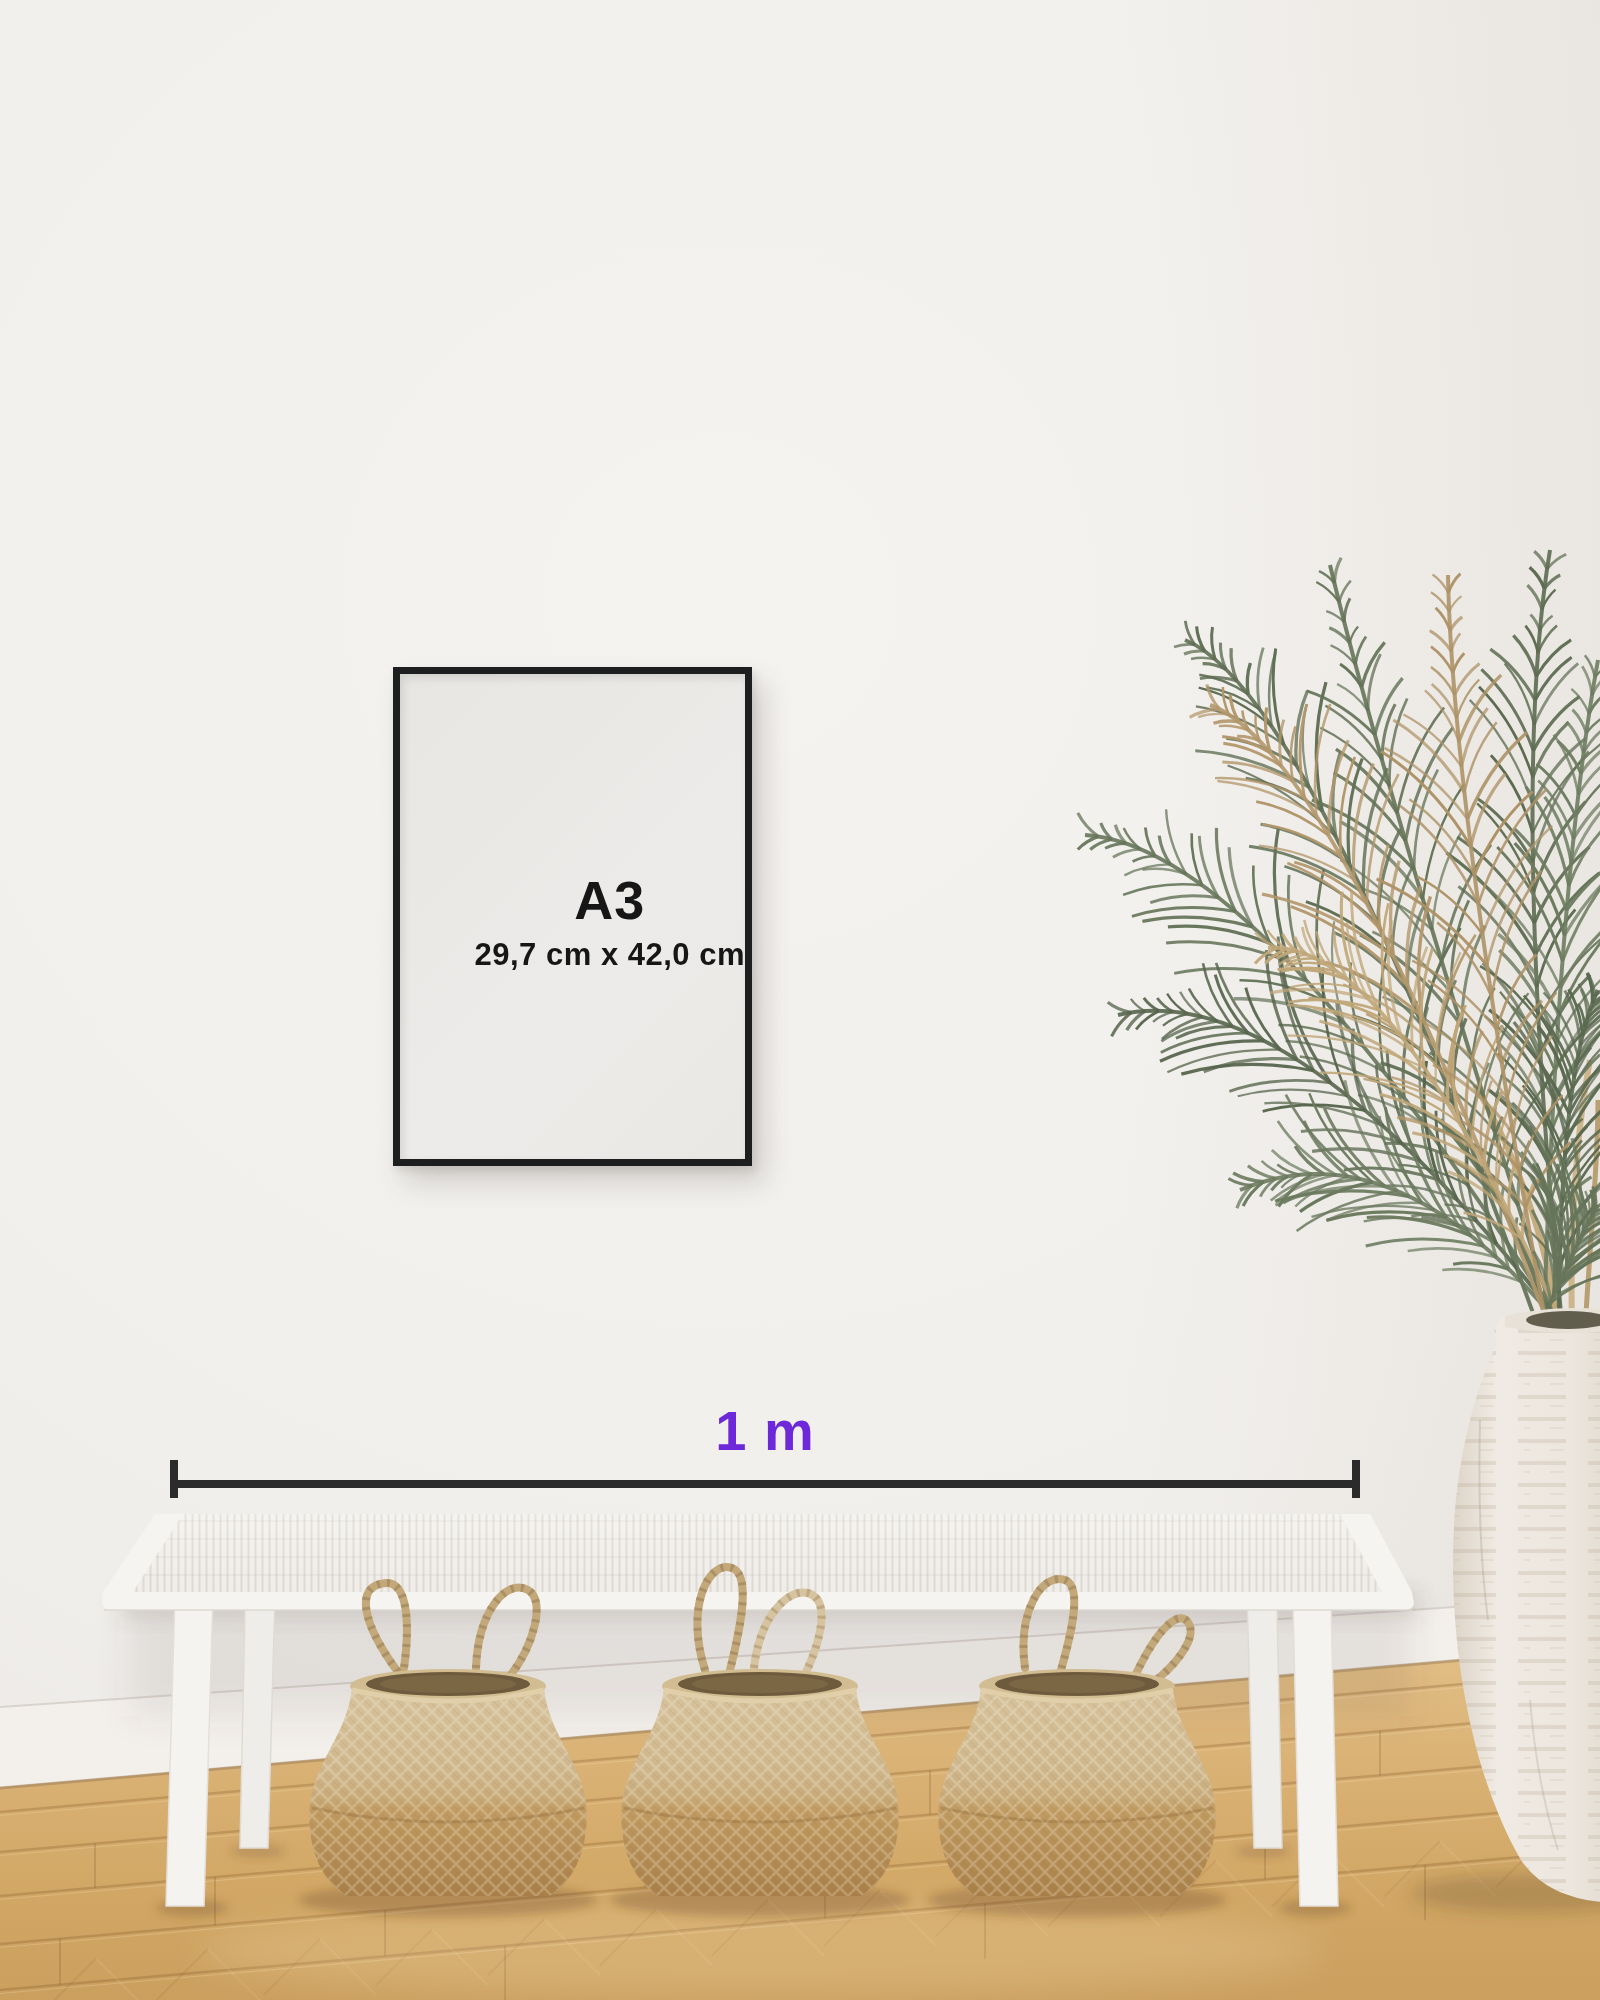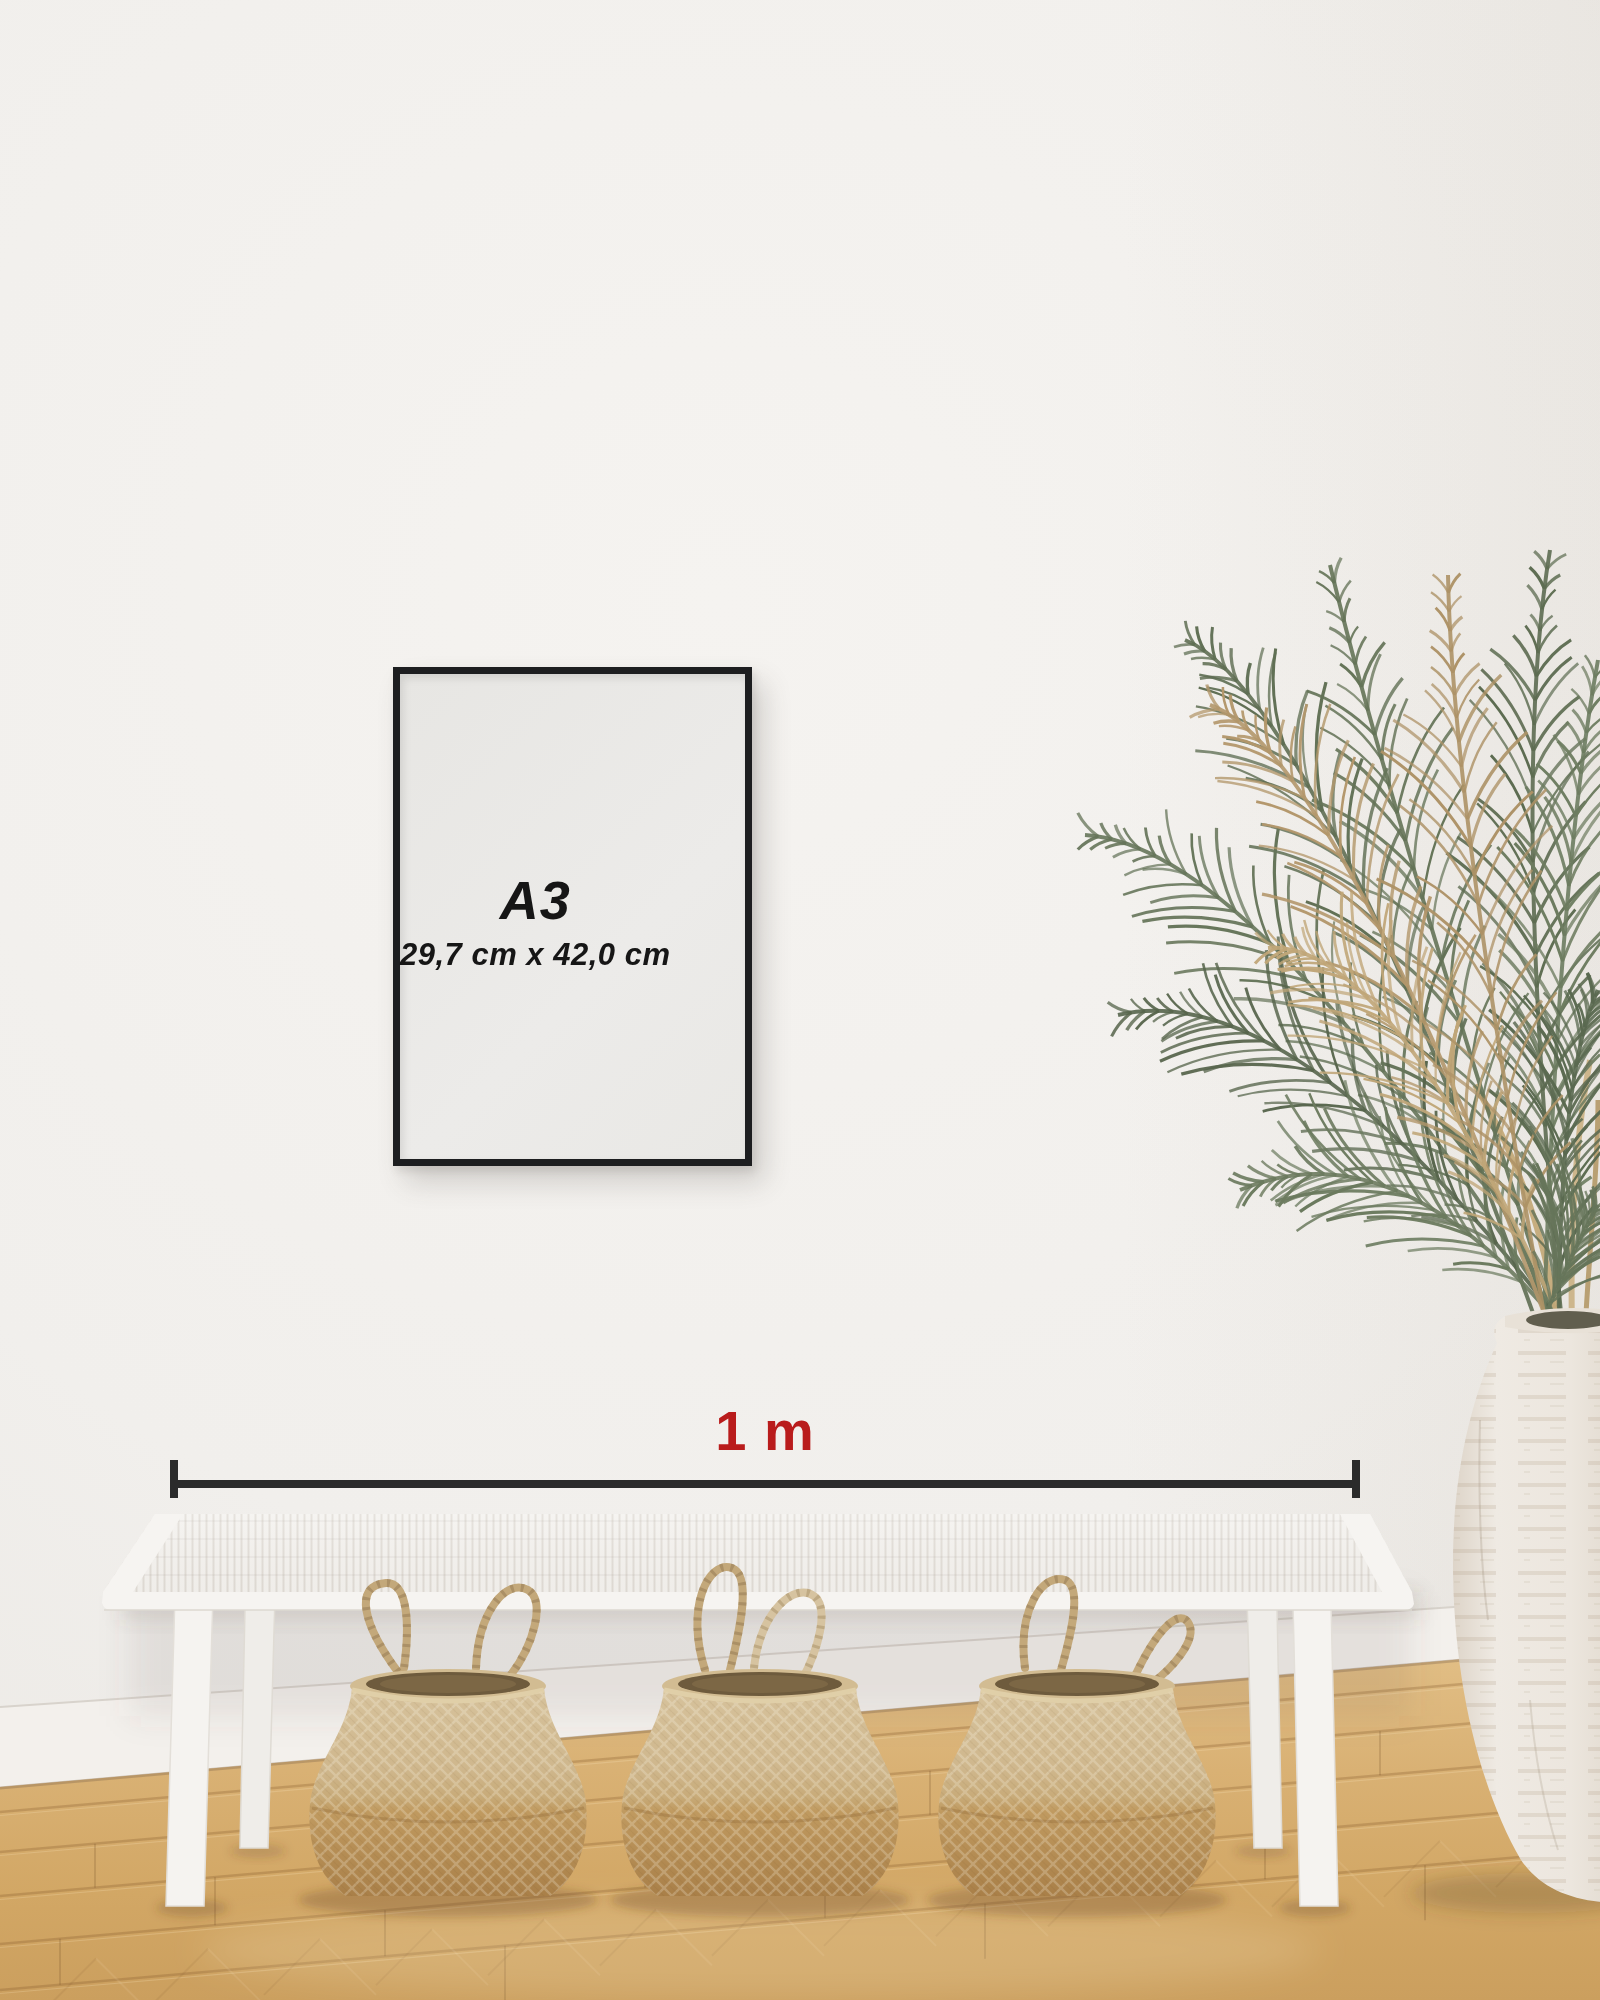--- a/index.html
+++ b/index.html
@@ -16,40 +16,39 @@
     background:
       linear-gradient(90deg, rgba(190,180,165,0) 70%, rgba(190,180,165,0.15) 100%),
       radial-gradient(120% 90% at 45% 30%, #f5f3f0 0%, var(--wall) 55%, #e9e6e1 100%);
   }
   .frame{
     position:absolute; box-sizing:border-box;
     background:linear-gradient(135deg,#e7e6e3 0%, #ecebe9 60%, #e9e8e5 100%);
     border:7px solid var(--frame);
     box-shadow: 12px 16px 26px rgba(70,65,58,0.20), 3px 5px 8px rgba(70,65,58,0.12),
                 inset 3px 4px 9px rgba(0,0,0,0.10);
-    display:flex; align-items:center; justify-content:flex-start;
+    display:flex; align-items:center; justify-content:flex-end;
     z-index:2;
-    font-style:italic;
   }
   .frame-a3{ left:393px; top:667px; width:359px; height:499px; }
   .frame-a4{ left:823px; top:743px; width:259px; height:355px; border-width:6px; }
   .frame-content{ text-align:center; color:var(--ink); }
   .frame-a3 .frame-content{ transform:translateY(6px); }
   .frame-a4 .frame-content{ transform:translateY(30px); }
   .size-label{ font-weight:800; font-size:54px; line-height:1; letter-spacing:1px; }
   .frame-a4 .size-label{ font-size:40px; }
   .size-dims{ font-weight:600; font-size:31px; margin-top:10px; letter-spacing:0.5px; }
   .frame-a4 .size-dims{ font-size:27px; margin-top:13px; line-height:1.32; }
   .scale-bar{ position:absolute; left:170px; top:1398px; width:1190px; height:100px; z-index:2; }
   .scale-line{ position:absolute; left:0; right:0; top:82px; height:8px; background:var(--bar); }
   .scale-tick{ position:absolute; width:8px; height:38px; top:62px; background:var(--bar); }
   .scale-tick.left{ left:0; } .scale-tick.right{ right:0; }
   .scale-label{
     position:absolute; left:0; right:0; top:0; text-align:center;
-    font-size:56px; font-weight:600; letter-spacing:1px; color:#b91c1c;
+    font-size:56px; font-weight:600; letter-spacing:1px; color:#6d28d9;
   }
   #scene-art{ position:absolute; inset:0; z-index:5; pointer-events:none; }
 </style>
 </head>
 <body>
 
 <div class="scene">
   <div class="wall"></div>
 
   <div class="frame frame-a3">

